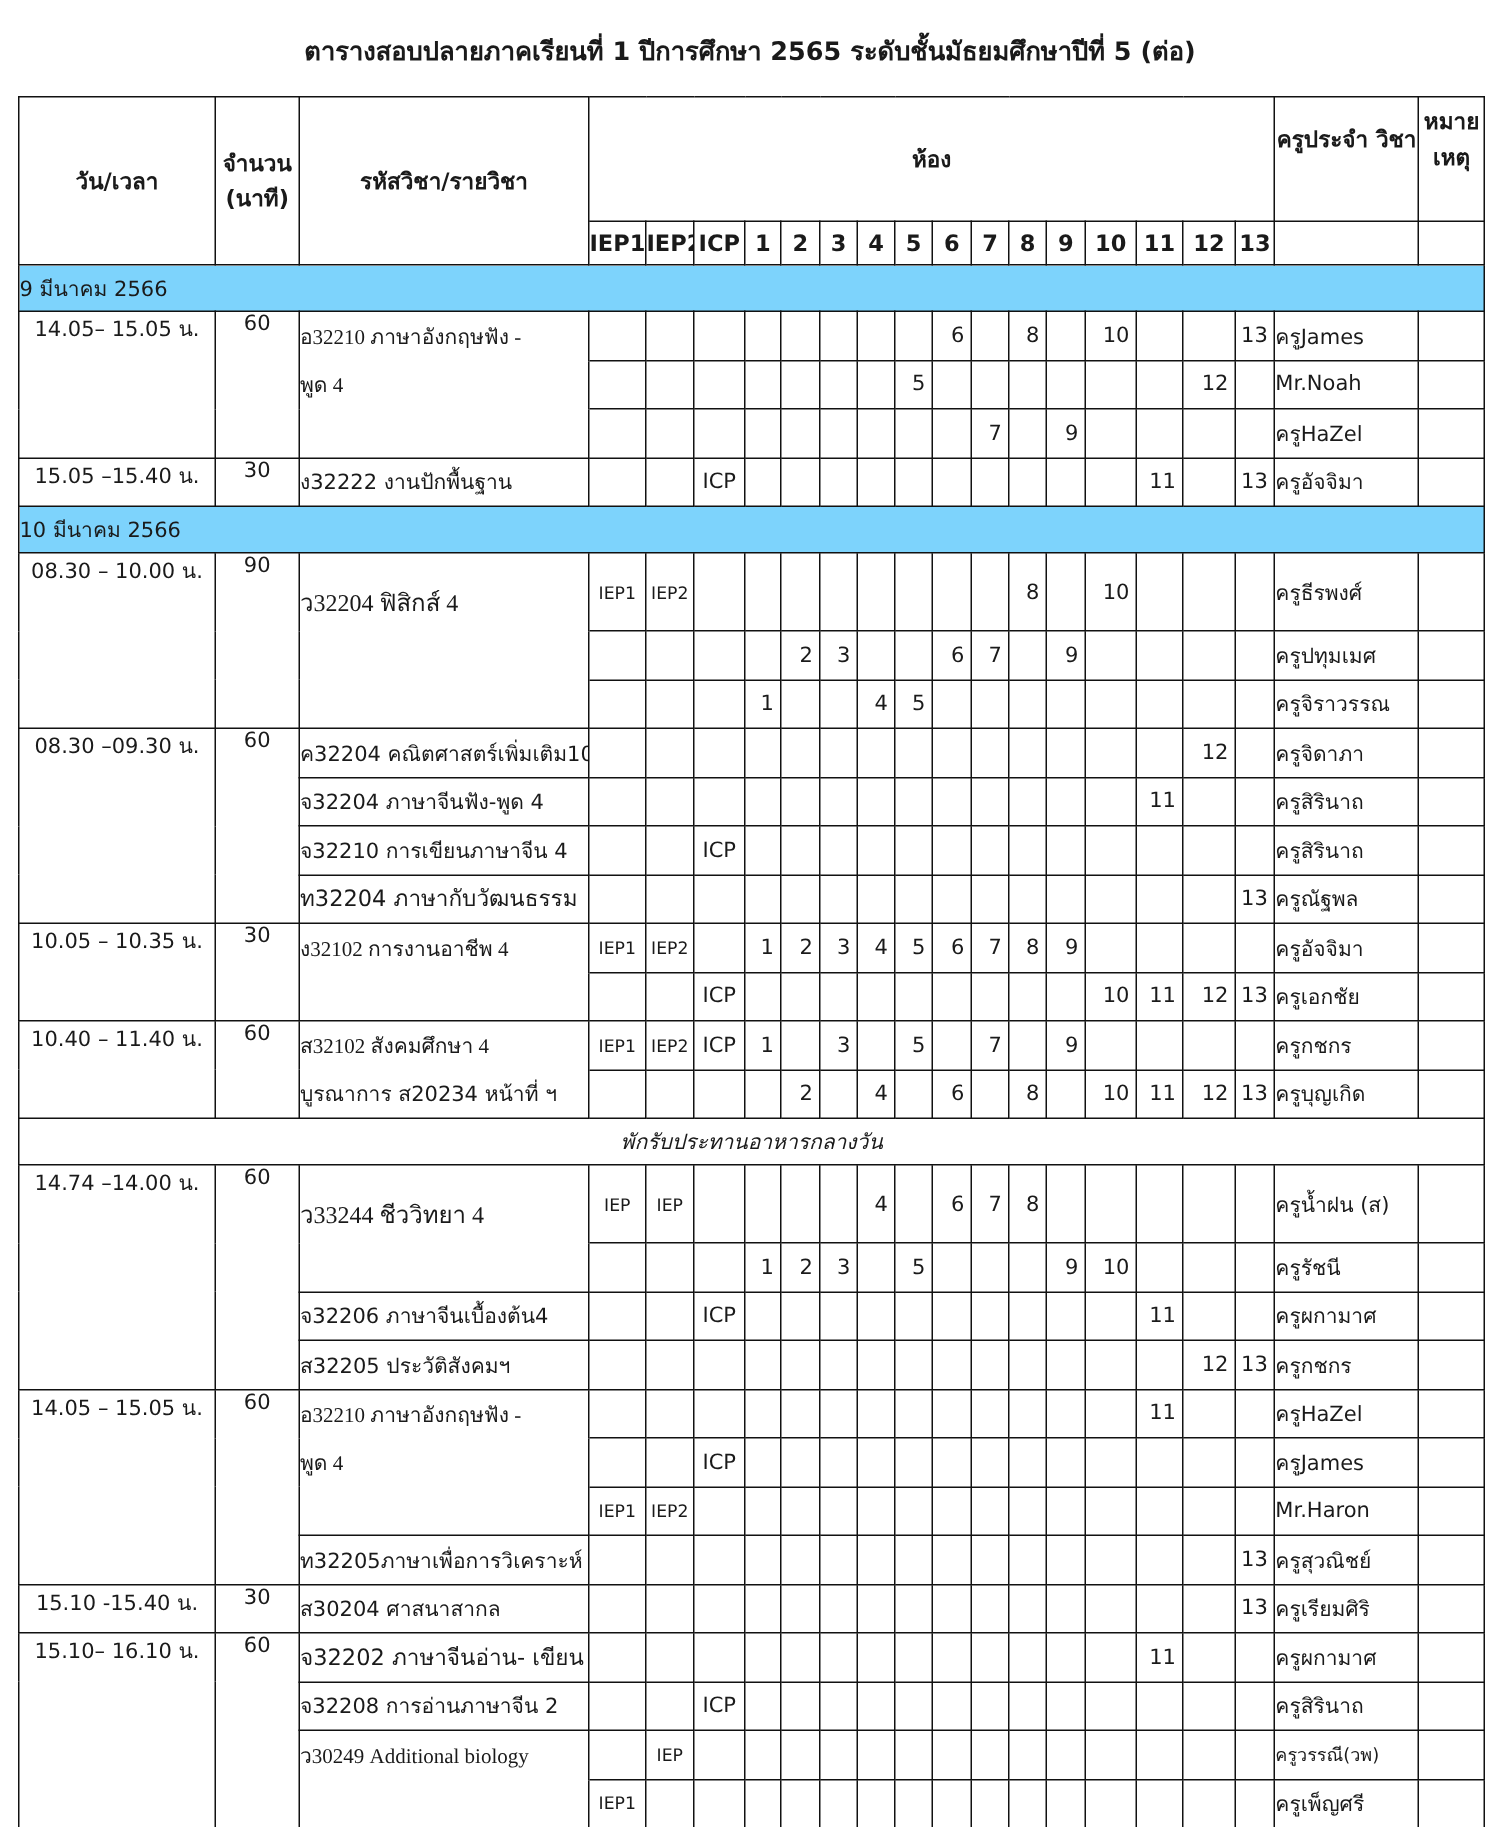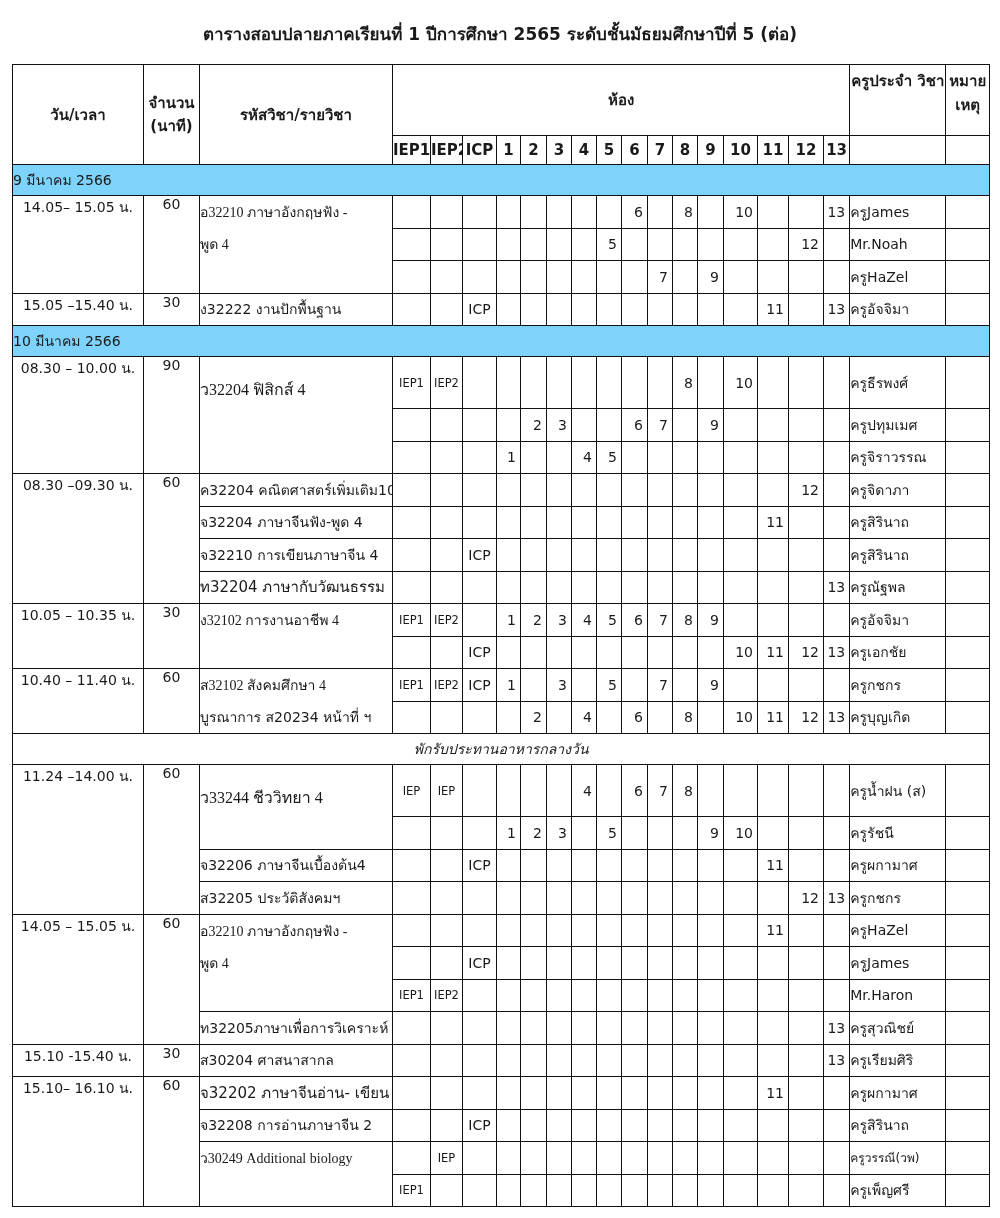--- a/index.html
+++ b/index.html
@@ -55,21 +55,21 @@
       <col style="width:26px">
     <col style="width:96px">
       <col style="width:44px">
   </colgroup>
   <thead>
     <tr class="hdr-top">
       <th rowspan="2">วัน/เวลา</th>
       <th rowspan="2" style="white-space:normal;line-height:1.5">จำนวน (นาที)</th>
       <th rowspan="2">รหัสวิชา/รายวิชา</th>
       <th colspan="16">ห้อง</th>
-      <th style="white-space:normal;line-height:1.6;vertical-align:top;padding-top:4px">ครูประจำ วิชา</th>
+      <th style="white-space:normal;line-height:1.6;vertical-align:top;padding-top:16px">ครูประจำ วิชา</th>
       <th style="white-space:normal;line-height:1.6;vertical-align:top;padding-top:4px">หมาย เหตุ</th>
     </tr>
     <tr class="hdr-rooms" id="room-header-row">
     <th>IEP1</th>
         <th>IEP2</th>
         <th>ICP</th>
         <th>1</th>
         <th>2</th>
         <th>3</th>
         <th>4</th>
@@ -417,21 +417,21 @@
         <td class="room num">11</td>
         <td class="room num">12</td>
         <td class="room num">13</td>
         <td class="teacher">ครูบุญเกิด</td>
         <td class="remark"></td>
       </tr>
       <tr>
         <td class="lunch" colspan="21">พักรับประทานอาหารกลางวัน</td>
       </tr>
       <tr class="r">
-        <td class="time" rowspan="4">11.24 –14.00 น.</td>
+        <td class="time" rowspan="4">14.74 –14.00 น.</td>
         <td class="mins" rowspan="4">60</td>
         <td class="subj big noborder-b">ว33244 ชีววิทยา 4</td>
         <td class="room iep">IEP</td>
         <td class="room iep">IEP</td>
         <td class="room"></td>
         <td class="room"></td>
         <td class="room"></td>
         <td class="room"></td>
         <td class="room num">4</td>
         <td class="room"></td>

